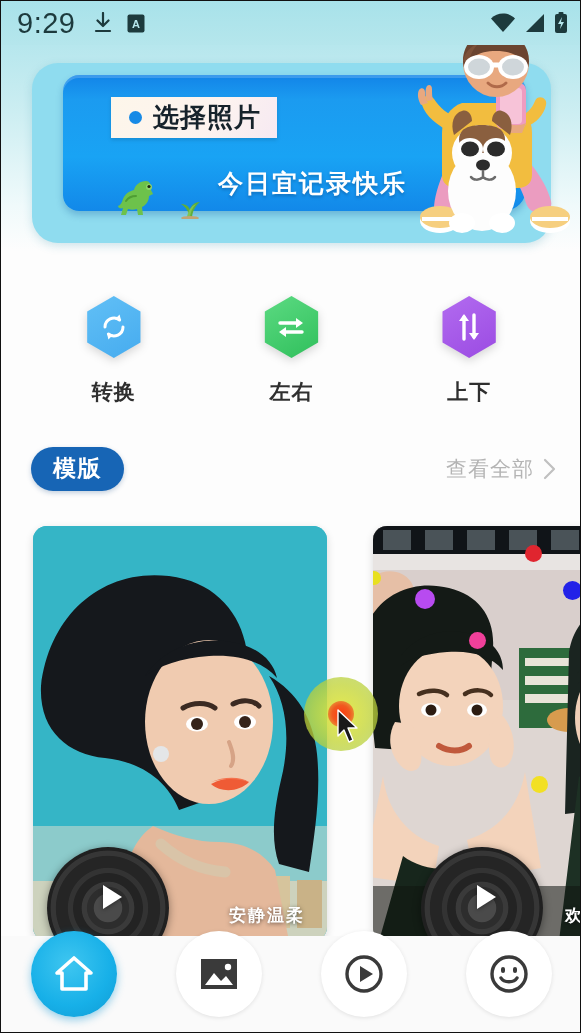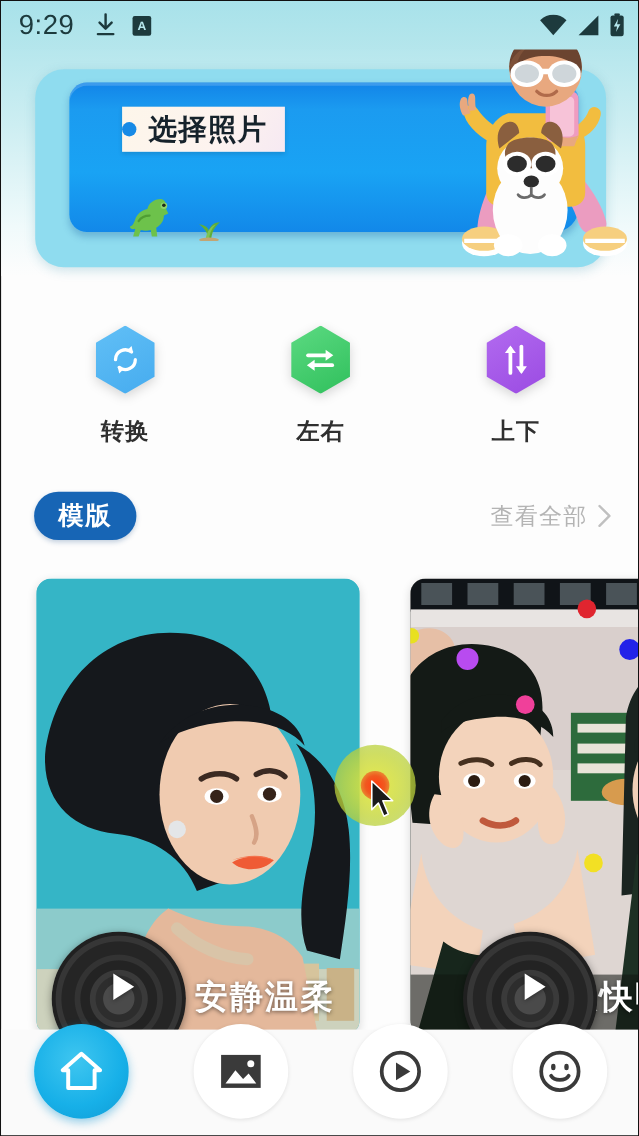--- a/index.html
+++ b/index.html
@@ -22,21 +22,21 @@
   
   .statusbar{
     position:absolute;top:0;left:0;width:581px;height:44px;
     display:flex;align-items:center;
     background:linear-gradient(180deg,#a8e2ea 0%,#b5e6ec 100%);
     z-index:30;
     box-sizing:border-box;
     padding:0 14px 0 16px;
   }
   .sb-time{
-    font-size:25px;color:#1d3a3d;letter-spacing:0.5px;font-weight:400;
+    font-size:29px;color:#1d3a3d;letter-spacing:0.5px;font-weight:400;
   }
   .sb-left-icons{display:flex;align-items:center;gap:14px;margin-left:18px;}
   .sb-right{margin-left:auto;display:flex;align-items:center;gap:8px;}
   .sb-ico{display:block;}
 
   
   .banner-wrap{
     position:absolute;top:0;left:0;width:581px;height:250px;
     background:linear-gradient(180deg,#a8e2ea 0%,#cdeef2 45%,#f0fafb 82%,#fdfdfd 100%);
     z-index:5;
@@ -50,21 +50,21 @@
   .banner-inner{
     position:absolute;left:31px;top:12px;width:463px;height:136px;
     background:linear-gradient(180deg,#1284e8 0%,#1b9bf0 18%,#19a3f4 60%,#1288e9 100%);
     border-radius:16px 16px 22px 16px;
     box-shadow:inset 0 3px 0 rgba(255,255,255,.18), 0 4px 7px rgba(10,80,150,.28);
     overflow:visible;
   }
   .sel-chip{
     position:absolute;left:48px;top:22px;
     background:linear-gradient(120deg,#fdf6ea 0%,#fdf3ef 60%,#f6e9f2 100%);
-    padding:7px 16px 8px 0;
+    padding:7px 16px 8px 18px;
     display:flex;align-items:center;gap:11px;
     box-shadow:0 2px 4px rgba(0,0,0,.13);
   }
   .sel-dot{width:13px;height:13px;border-radius:50%;background:#178ae6;display:block;}
   .sel-txt{font-size:26px;font-weight:700;color:#16222b;letter-spacing:1px;line-height:1;}
   .sub-chip{
     position:absolute;left:198px;top:42px;
     background:linear-gradient(90deg,#fde9e4 0%,#f8e2ec 45%,#e6e7f7 100%);
     padding:5px 16px 6px;
   }
@@ -121,21 +121,21 @@
   }
   .card-a{left:32px;width:294px;}
   .card-b{left:372px;width:290px;}
 
   
   .photoA{position:absolute;inset:0;background:linear-gradient(180deg,#2fb3c6 0%,#39bdcd 45%,#7fd1d4 76%,#cfd9c6 100%);}
   .photoB{position:absolute;inset:0;background:linear-gradient(180deg,#2a2d2a 0%,#1d2a22 100%);}
 
   .card-label{
     position:absolute;bottom:14px;right:22px;
-    font-size:30px;font-weight:700;color:#fff;letter-spacing:2px;
+    font-size:17px;font-weight:700;color:#fff;letter-spacing:2px;
     text-shadow:0 1px 4px rgba(0,0,0,.55);
   }
   .vinyl{
     position:absolute;left:14px;bottom:-28px;width:122px;height:122px;border-radius:50%;
     background:radial-gradient(circle at 50% 50%,#4a4a4a 0 16%,#2d2d2d 17% 24%,#3a3a3a 25% 30%,#232323 31% 40%,#333 41% 46%,#252525 47% 60%,#363636 61% 66%,#202020 67% 100%);
     box-shadow:0 2px 8px rgba(0,0,0,.4);
     display:flex;align-items:flex-start;justify-content:center;
   }
   .vinyl-b{left:auto;right:120px;}
   .vinyl .tri{
@@ -196,20 +196,21 @@
           <path d="M17 26c0-6 2-11 6-15-5 2-8 7-9 13z" fill="#7fc455"></path>
           <ellipse cx="17" cy="25" rx="9" ry="2" fill="#c2a573"></ellipse>
         </svg>
 
         <div class="sel-chip">
           <span class="sel-dot"></span>
           <span class="sel-txt">选择照片</span>
         </div>
 
 
+        <div class="today-txt">今日宜记录快乐</div>
       </div>
 
       <svg class="illus" viewBox="0 0 180 212">
 
         <path d="M34 140c-6 14-10 28-10 38 0 8 8 11 16 9 7-2 9-7 9-15 0-9 2-20 6-30z" fill="#eb9cc0"></path>
         <path d="M120 132c10 12 18 26 21 38 2 8-5 13-13 12-8-1-11-6-13-13-3-10-9-20-15-28z" fill="#eb9cc0"></path>
 
         <ellipse cx="30" cy="190" rx="20" ry="12" fill="#fff"></ellipse>
         <ellipse cx="30" cy="186" rx="20" ry="11" fill="#f6cf7f"></ellipse>
         <path d="M12 188h36" stroke="#fff" stroke-width="4"></path>

